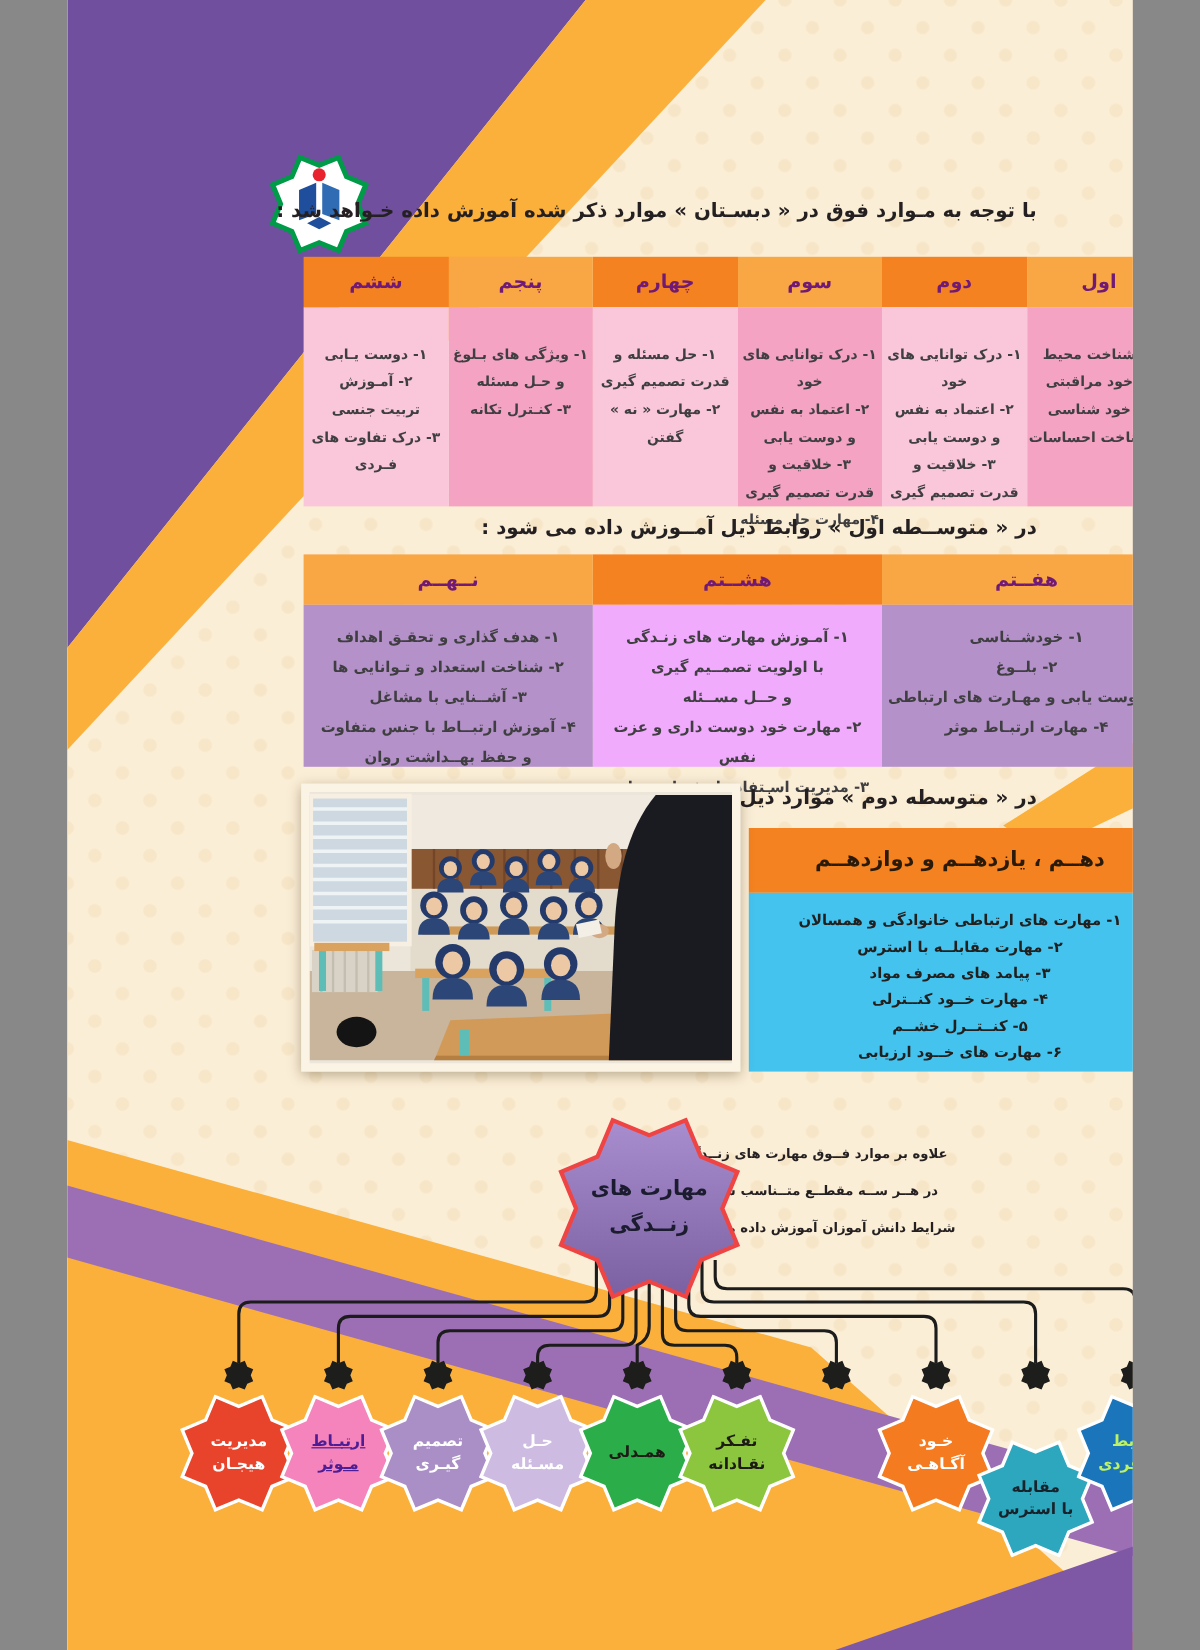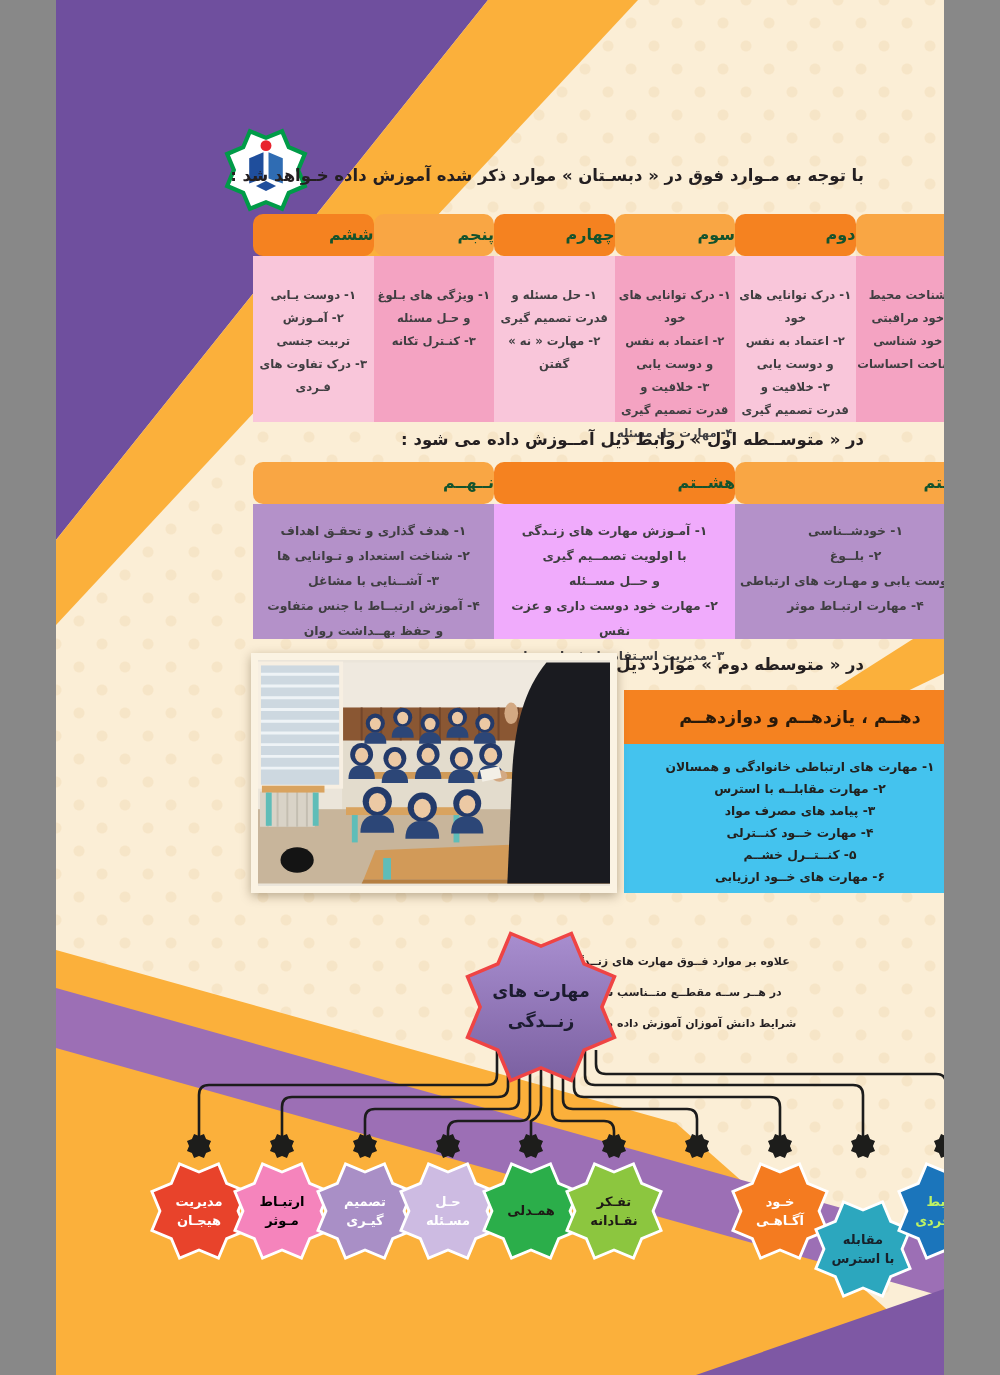--- a/index.html
+++ b/index.html
@@ -10,22 +10,22 @@
                          radial-gradient(#f3ddb9 5px,transparent 6px);
         background-size:46px 46px;background-position:0 0,23px 23px;opacity:.5;}
   .bg-svg{position:absolute;inset:0;z-index:1;}
   .lines-svg{position:absolute;inset:0;z-index:2;}
   .pre{white-space:pre-line;}
   .sec-title{position:absolute;right:80px;z-index:3;direction:rtl;text-align:right;
         font-weight:bold;font-size:16.5px;color:#241f21;}
   
   .tbl{position:absolute;left:197px;width:723px;display:flex;direction:rtl;z-index:3;}
   .col{flex:1 1 0;}
-  .hd{height:42px;line-height:42px;text-align:right;font-weight:bold;
-      font-size:16px;color:#14532d;border-radius:10px;}
+  .hd{height:42px;line-height:42px;text-align:center;font-weight:bold;
+      font-size:16px;color:#701a75;}
   .bd{text-align:center;font-weight:bold;color:#3f3e41;padding-top:28px;}
   .t1 .bd{height:138px;}
   .t1 .ln{line-height:23px;font-size:11.6px;}
   .t2 .bd{height:121px;padding-top:14px;}
   .t2 .ln{line-height:25px;font-size:12.4px;}
   .hd-light{background:#F9A644;} .hd-dark{background:#F58220;}
   .pink-m{background:#F4A3C2;} .pink-l{background:#F9C6DA;}
   .vio-m{background:#B491C9;} .vio-l{background:#f0abfc;}
   
   .s3-head{position:absolute;left:568px;top:690px;width:352px;height:54px;z-index:3;
@@ -271,21 +271,21 @@
   <div class="mini star8" style="left:628px;top:1133px"></div>
   <div class="mini star8" style="left:711px;top:1133px"></div>
   <div class="mini star8" style="left:794px;top:1133px"></div>
   <div class="mini star8" style="left:877px;top:1133px"></div>
 
   <div class="skill star8" style="left:90px;top:1158px">
     <div class="skill-inner star8 pre" style="background: rgb(232, 67, 43); color: rgb(255, 255, 255);">مدیریت
 هیجـان</div>
   </div>
   <div class="skill star8" style="left:173px;top:1158px">
-    <div class="skill-inner star8 pre" style="background: rgb(245, 132, 188); color: #000000;">ارتبـاط
+    <div class="skill-inner star8 pre" style="background: rgb(245, 132, 188); color: #4c1d95; text-decoration: underline;">ارتبـاط
 مـوثر</div>
   </div>
   <div class="skill star8" style="left:256px;top:1158px">
     <div class="skill-inner star8 pre" style="background: rgb(169, 143, 198); color: rgb(255, 255, 255);">تصمیم
 گیـری</div>
   </div>
   <div class="skill star8" style="left:339px;top:1158px">
     <div class="skill-inner star8 pre" style="background: rgb(205, 187, 226); color: rgb(255, 255, 255);">حـل
 مسـئله</div>
   </div>

